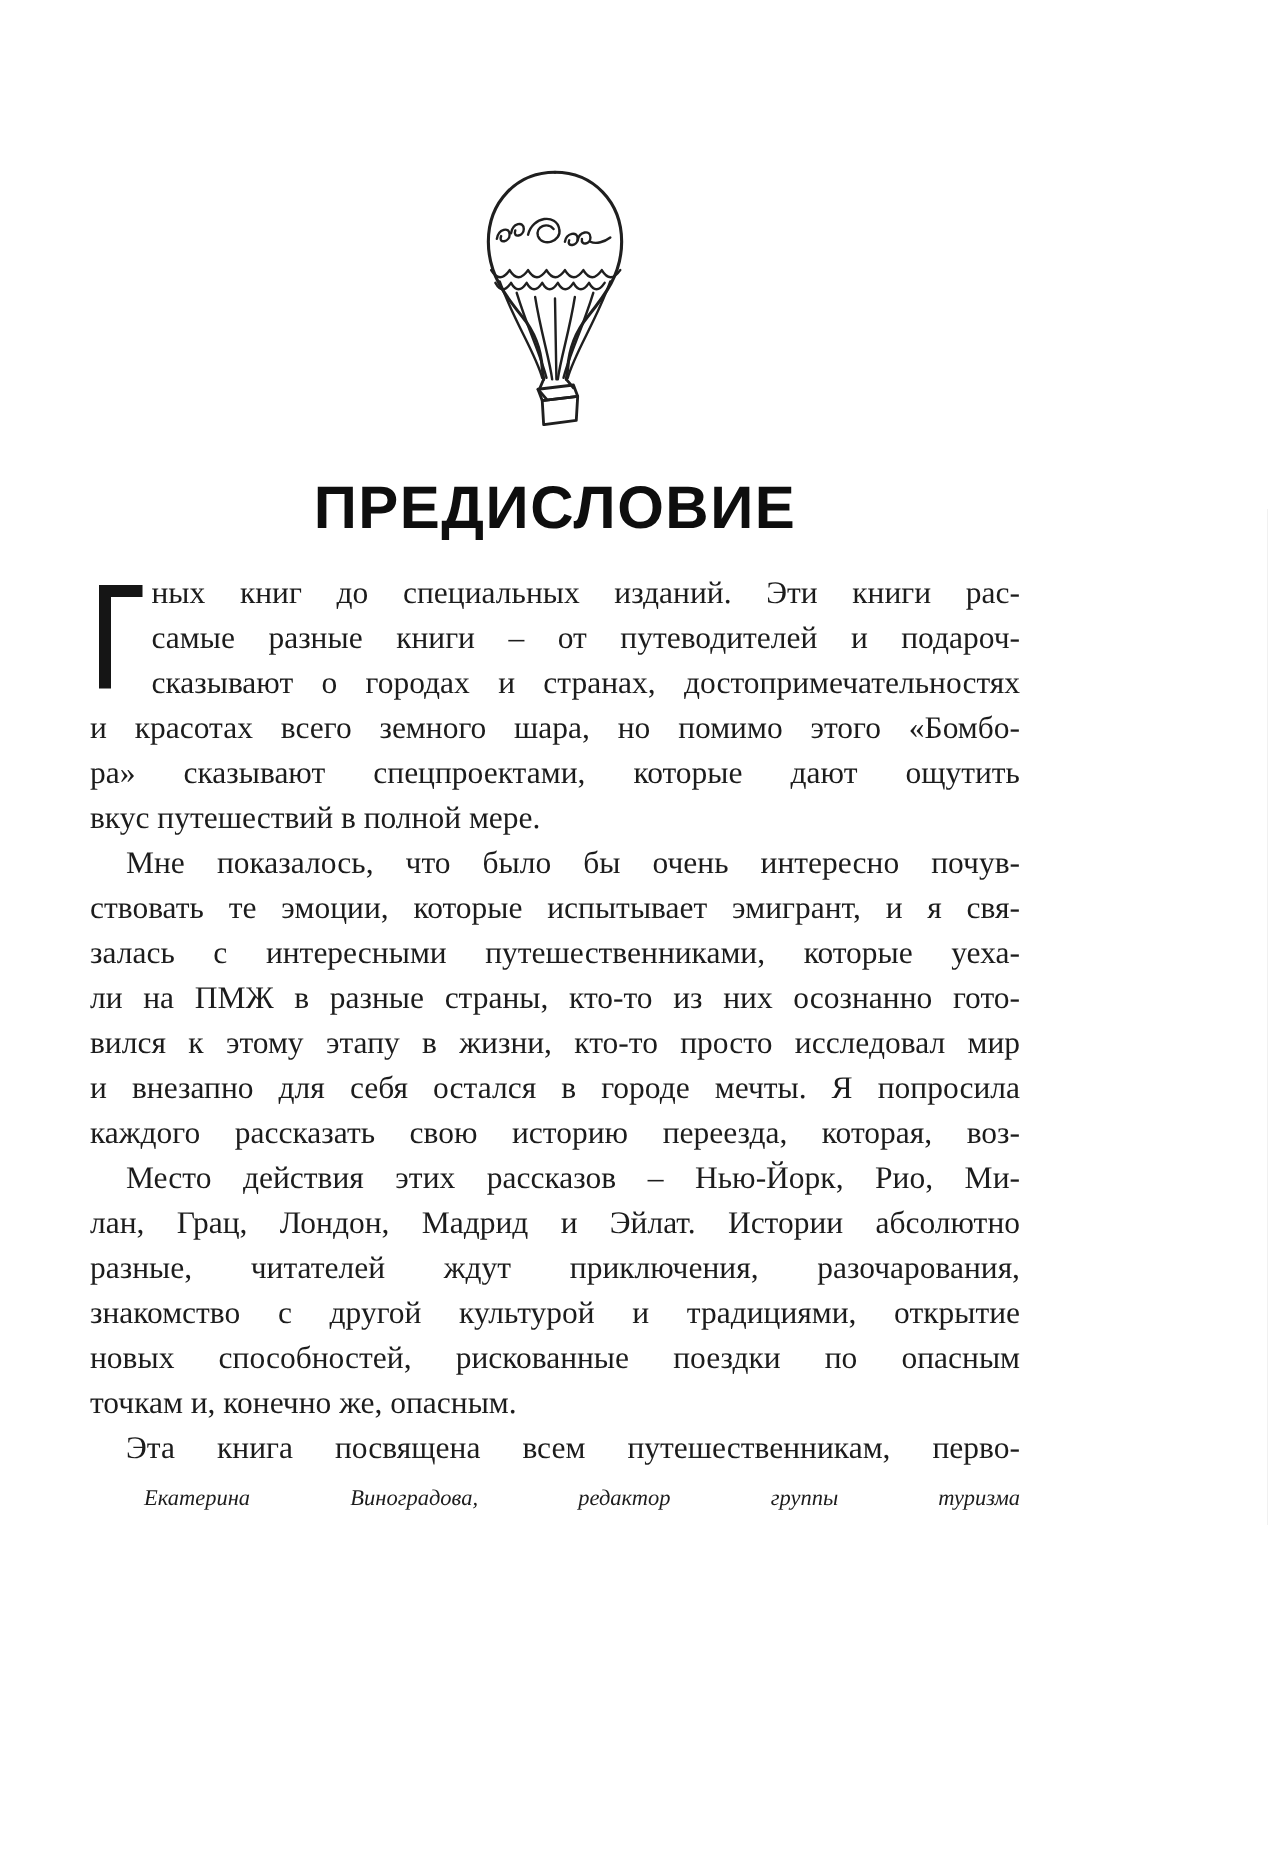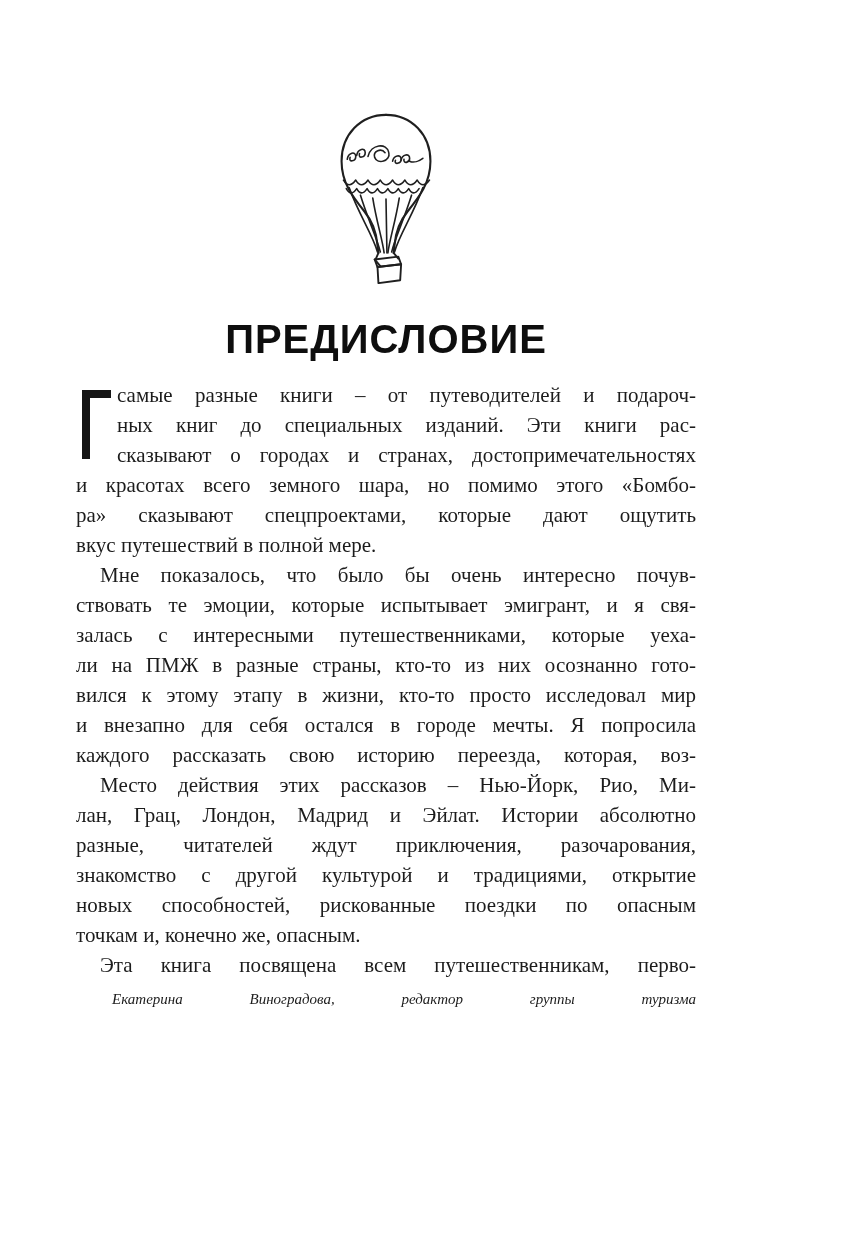--- a/index.html
+++ b/index.html
@@ -7,21 +7,21 @@
     position:relative;
     width:845px; height:1241px;
     background:#ffffff;
     margin:0 auto;
     font-family:"Liberation Serif", serif;
     color:#1c1c1c;
     overflow:hidden;
   }
   .column {
     width:620px;
-    margin-left:76px;
+    margin-left:60px;
     padding-top:112px;
   }
   .balloon-wrap { width:104px; margin:0 auto; }
   .balloon-wrap svg { display:block; stroke:var(--ink,#1f1f1f); fill:none; stroke-linecap:round; stroke-linejoin:round; }
 
   .title {
     margin-top:32px;
     text-align:center;
     font-family:"Liberation Sans", sans-serif;
     font-weight:700;
@@ -102,22 +102,22 @@
     </div>
 
     <div class="title">ПРЕДИСЛОВИЕ</div>
 
     <div class="body-text">
         <div class="para">
           <div class="dropcap">
             <span class="bar"></span>
             <span class="sr">Г</span>
           </div>
+          <div class="line">ных книг до специальных изданий. Эти книги рас-</div>
           <div class="line">самые разные книги – от путеводителей и подароч-</div>
-          <div class="line">ных книг до специальных изданий. Эти книги рас-</div>
           <div class="line">сказывают о городах и странах, достопримечательностях</div>
           <div class="line">и красотах всего земного шара, но помимо этого «Бомбо-</div>
           <div class="line">ра» сказывают спецпроектами, которые дают ощутить</div>
           <div class="line last">вкус путешествий в полной мере.</div>
         </div>
         <div class="para">
           <div class="line indent">Мне показалось, что было бы очень интересно почув-</div>
           <div class="line">ствовать те эмоции, которые испытывает эмигрант, и я свя-</div>
           <div class="line">залась с интересными путешественниками, которые уеха-</div>
           <div class="line">ли на ПМЖ в разные страны, кто-то из них осознанно гото-</div>

